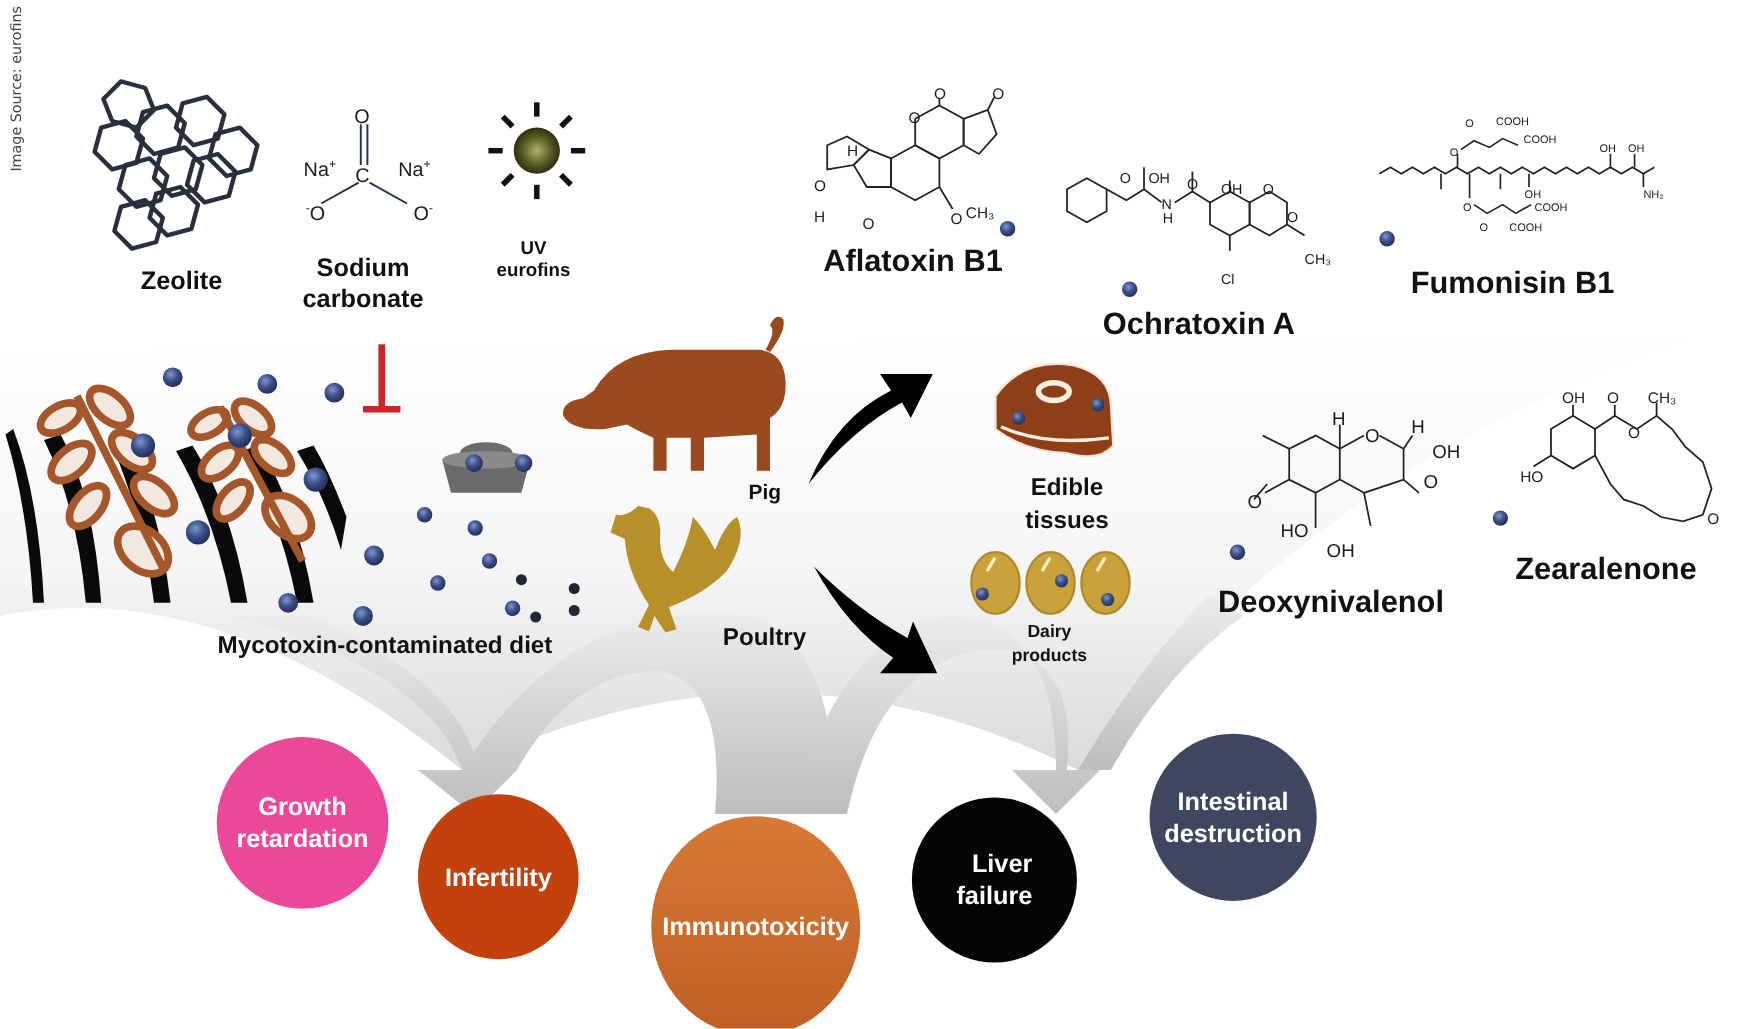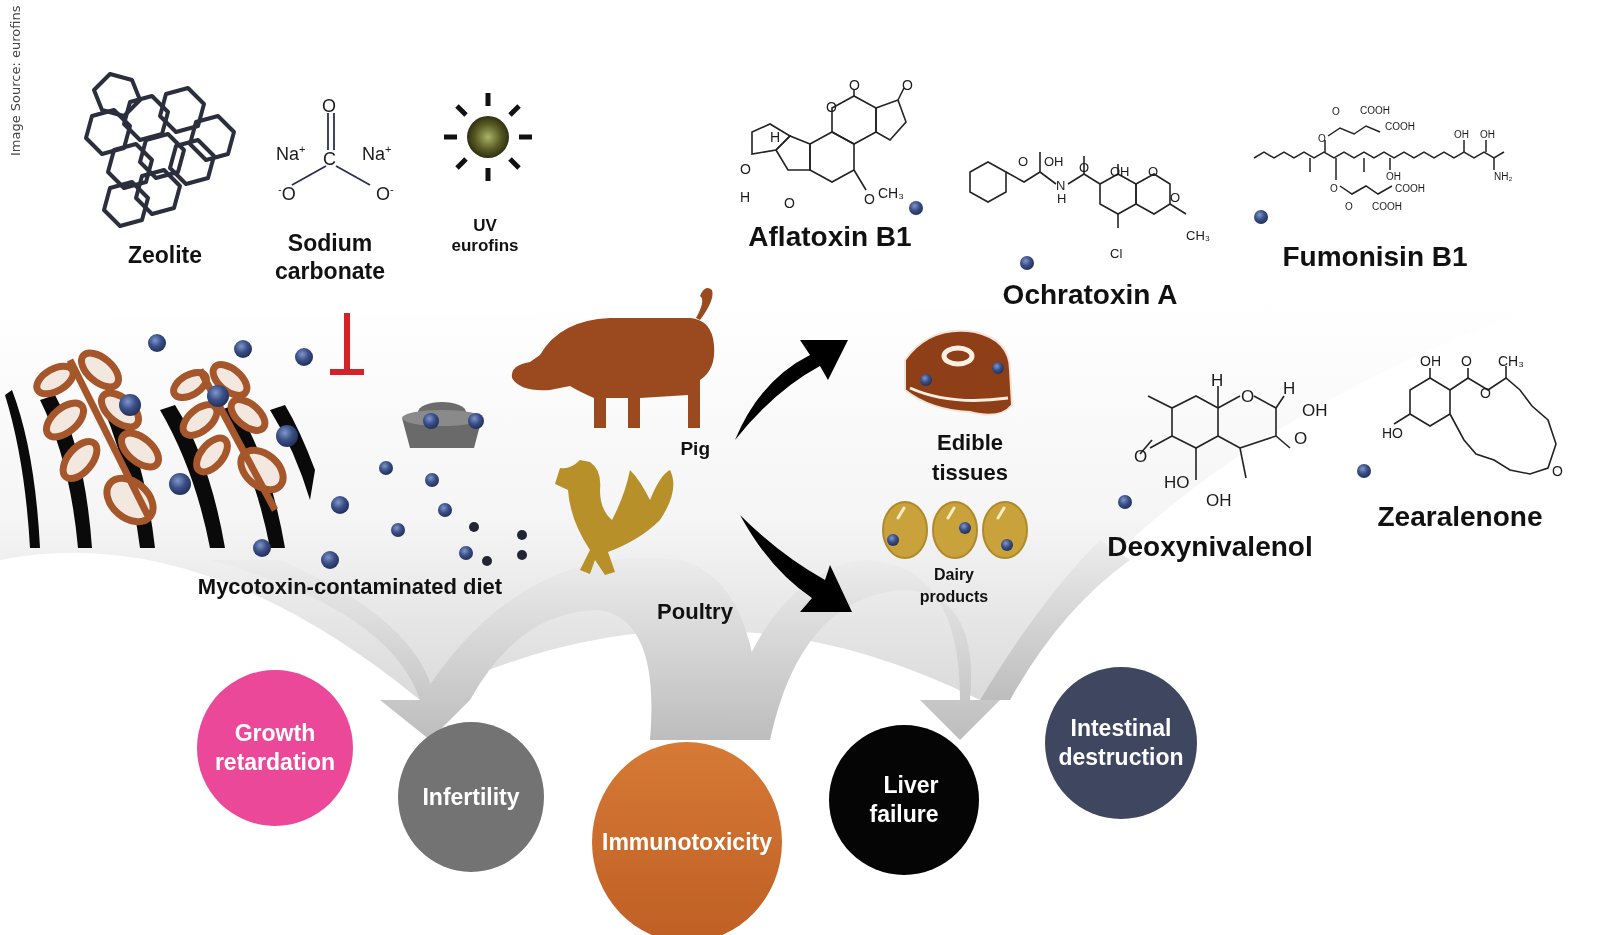--- a/index.html
+++ b/index.html
@@ -324,37 +324,37 @@
 </div>
 
 <div class="lbl" style="left:720px;top:220px;width:220px;font-size:28px;text-align:center;">Aflatoxin B1</div>
 <div class="lbl" style="left:970px;top:278px;width:240px;font-size:28px;">Ochratoxin A</div>
 <div class="lbl" style="left:1255px;top:240px;width:240px;font-size:28px;">Fumonisin B1</div>
 <div class="lbl" style="left:1090px;top:530px;width:240px;font-size:28px;">Deoxynivalenol</div>
 <div class="lbl" style="left:1350px;top:500px;width:220px;font-size:28px;">Zearalenone</div>
 
 <div class="lbl" style="left:160px;top:574px;width:380px;font-size:22px;">Mycotoxin-contaminated diet</div>
 <div class="lbl" style="left:640px;top:438px;width:70px;font-size:19px;text-align:right;">Pig</div>
-<div class="lbl" style="left:640px;top:566px;width:110px;font-size:22px;margin-top:33px;">Poultry</div>
+<div class="lbl" style="left:640px;top:566px;width:110px;font-size:22px;">Poultry</div>
 <div class="lbl" style="left:910px;top:428px;width:120px;font-size:22px;line-height:1.35;">
   <div>Edible</div>
   <div>tissues</div>
 </div>
 <div class="lbl" style="left:889px;top:564px;width:130px;font-size:16px;line-height:1.35;">
   <div>Dairy</div>
   <div>products</div>
 </div>
 
 <div class="circle" style="left:197px;top:670px;width:156px;height:156px;font-size:23px;background:#ec4899;">
   <div>
       <div>Growth</div>
       <div>retardation</div>
     </div>
 </div>
-<div class="circle" style="left:398px;top:722px;width:146px;height:150px;font-size:23px;background:#737373;">
+<div class="circle" style="left:380px;top:722px;width:146px;height:150px;font-size:23px;background:#c2410c;">
   <div>Infertility</div>
 </div>
 <div class="circle" style="left:592px;top:742px;width:190px;height:200px;font-size:23px;background:linear-gradient(#d67a36,#bf5f24);">
   <div>Immunotoxicity</div>
 </div>
 <div class="circle" style="left:829px;top:725px;width:150px;height:150px;font-size:23px;background:#050505;text-align:right;">
   <div>
       <div>Liver</div>
       <div>failure</div>
     </div>

